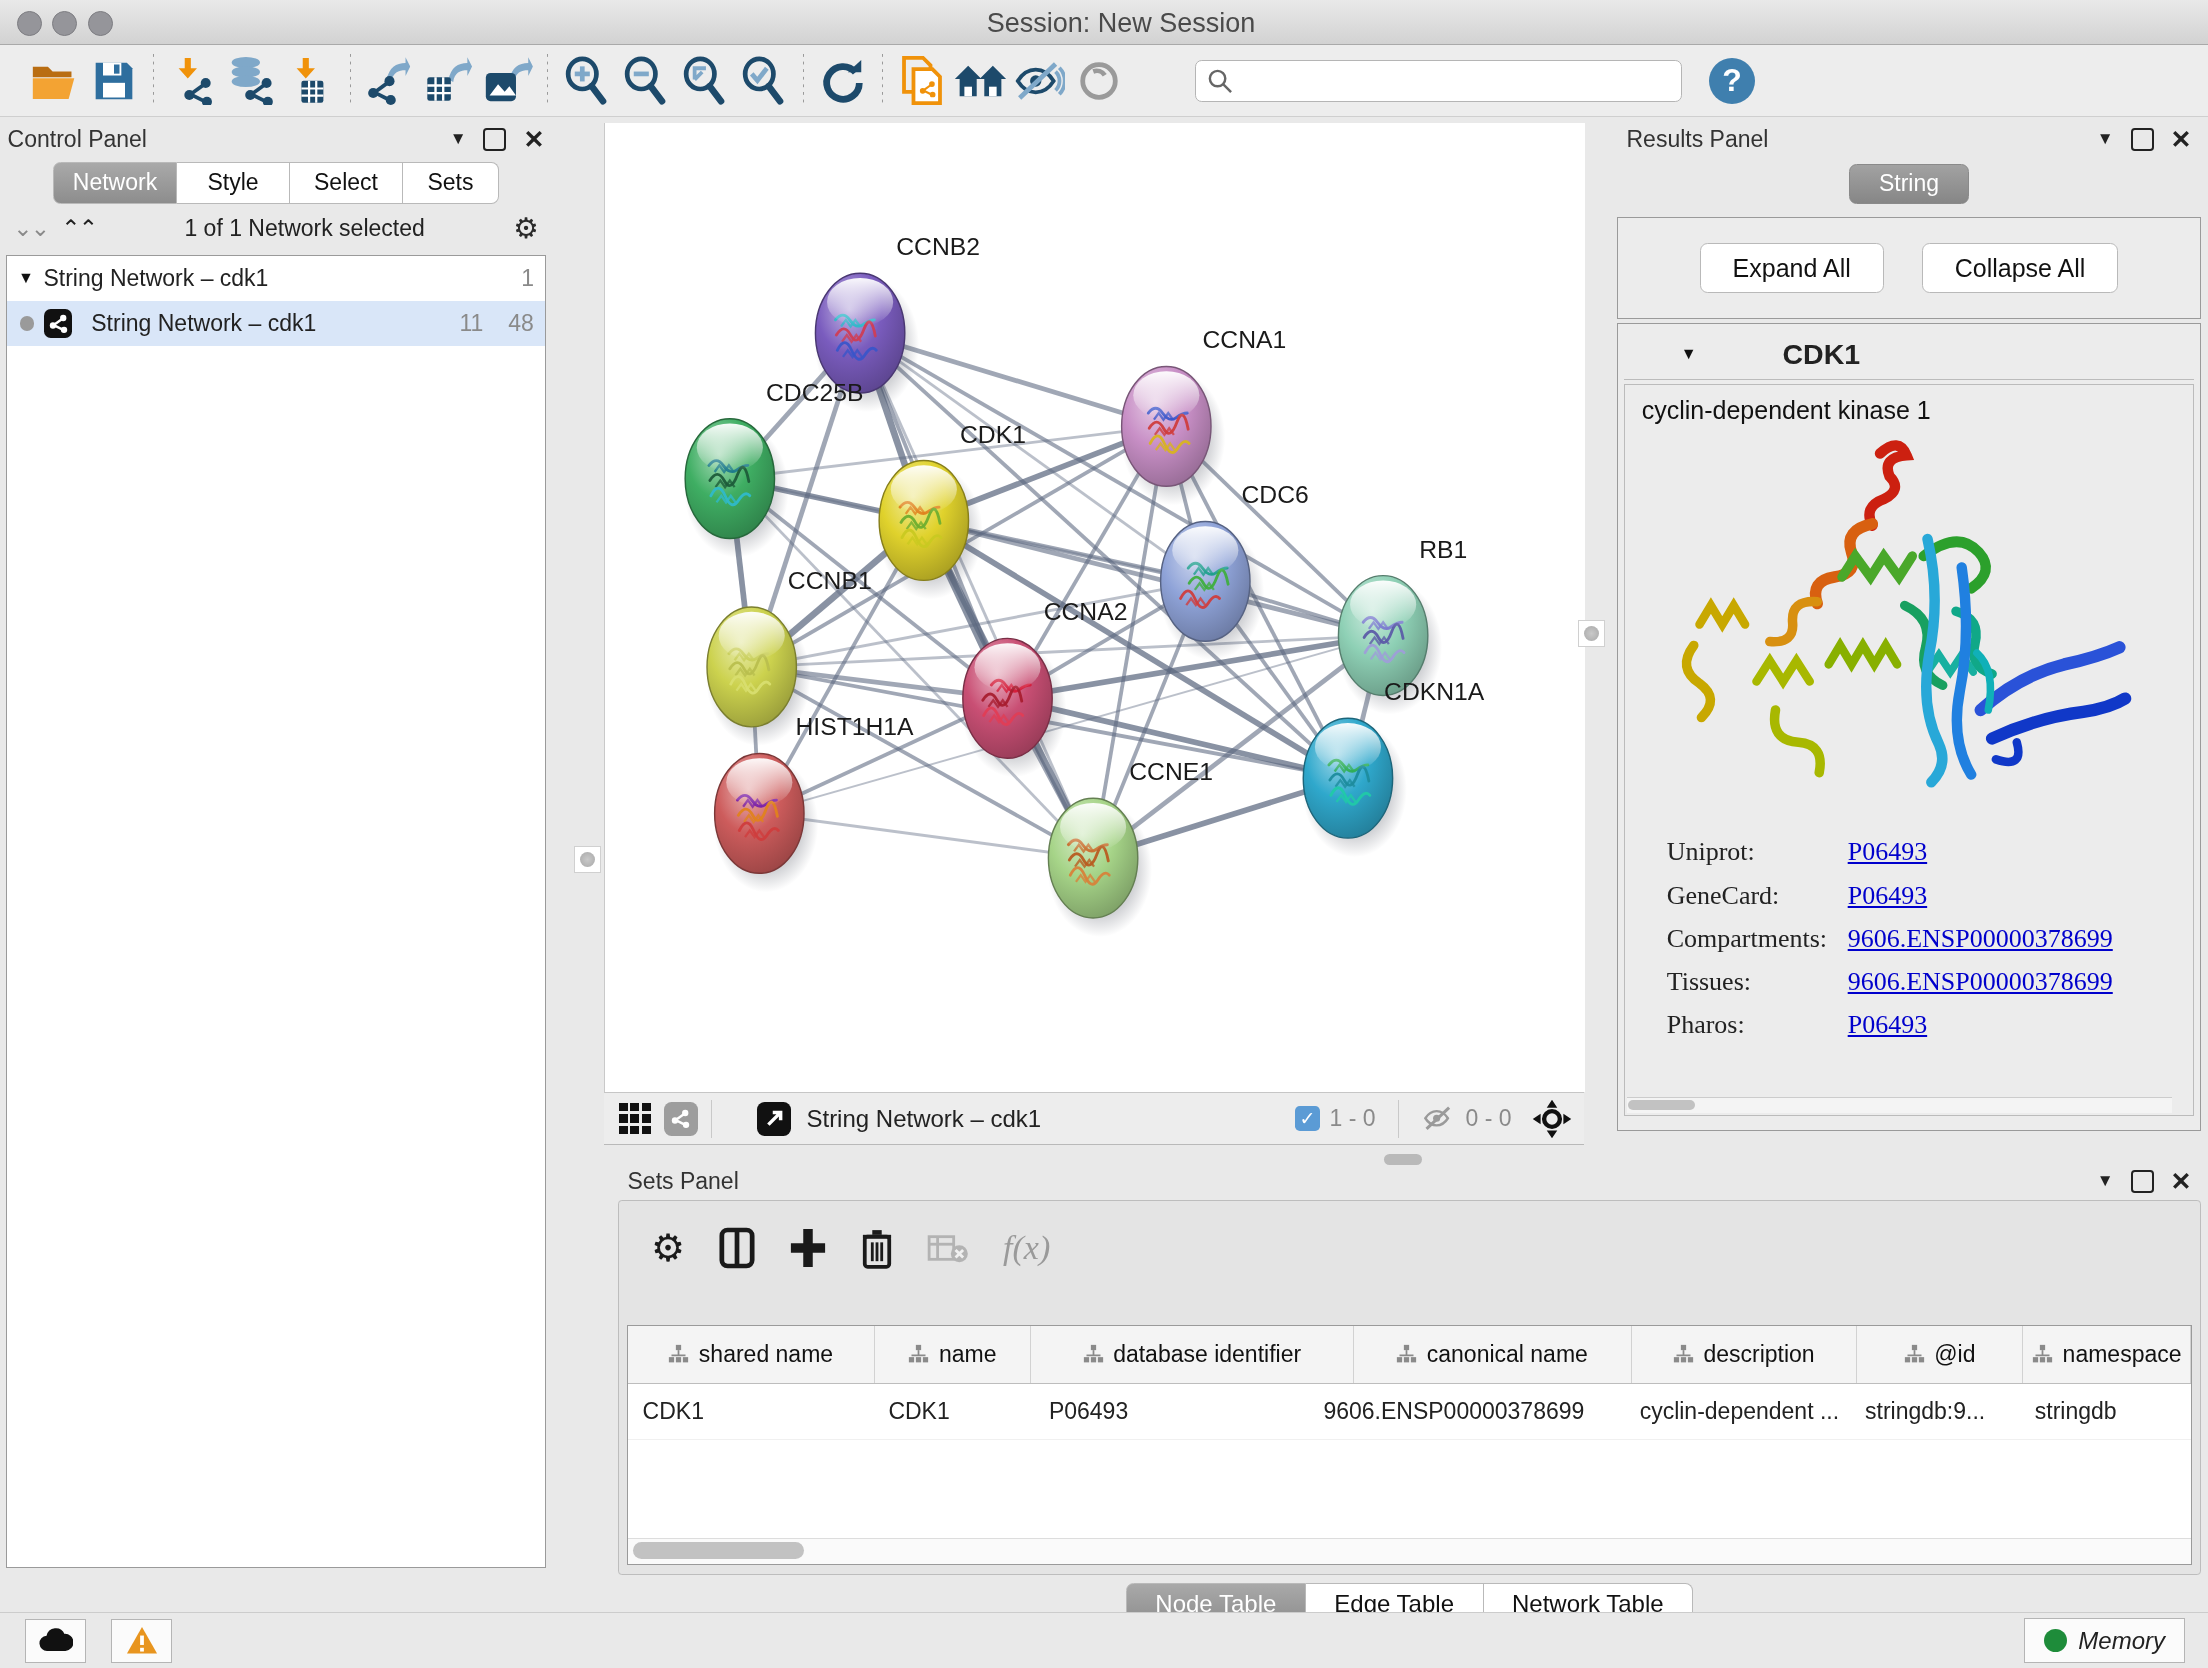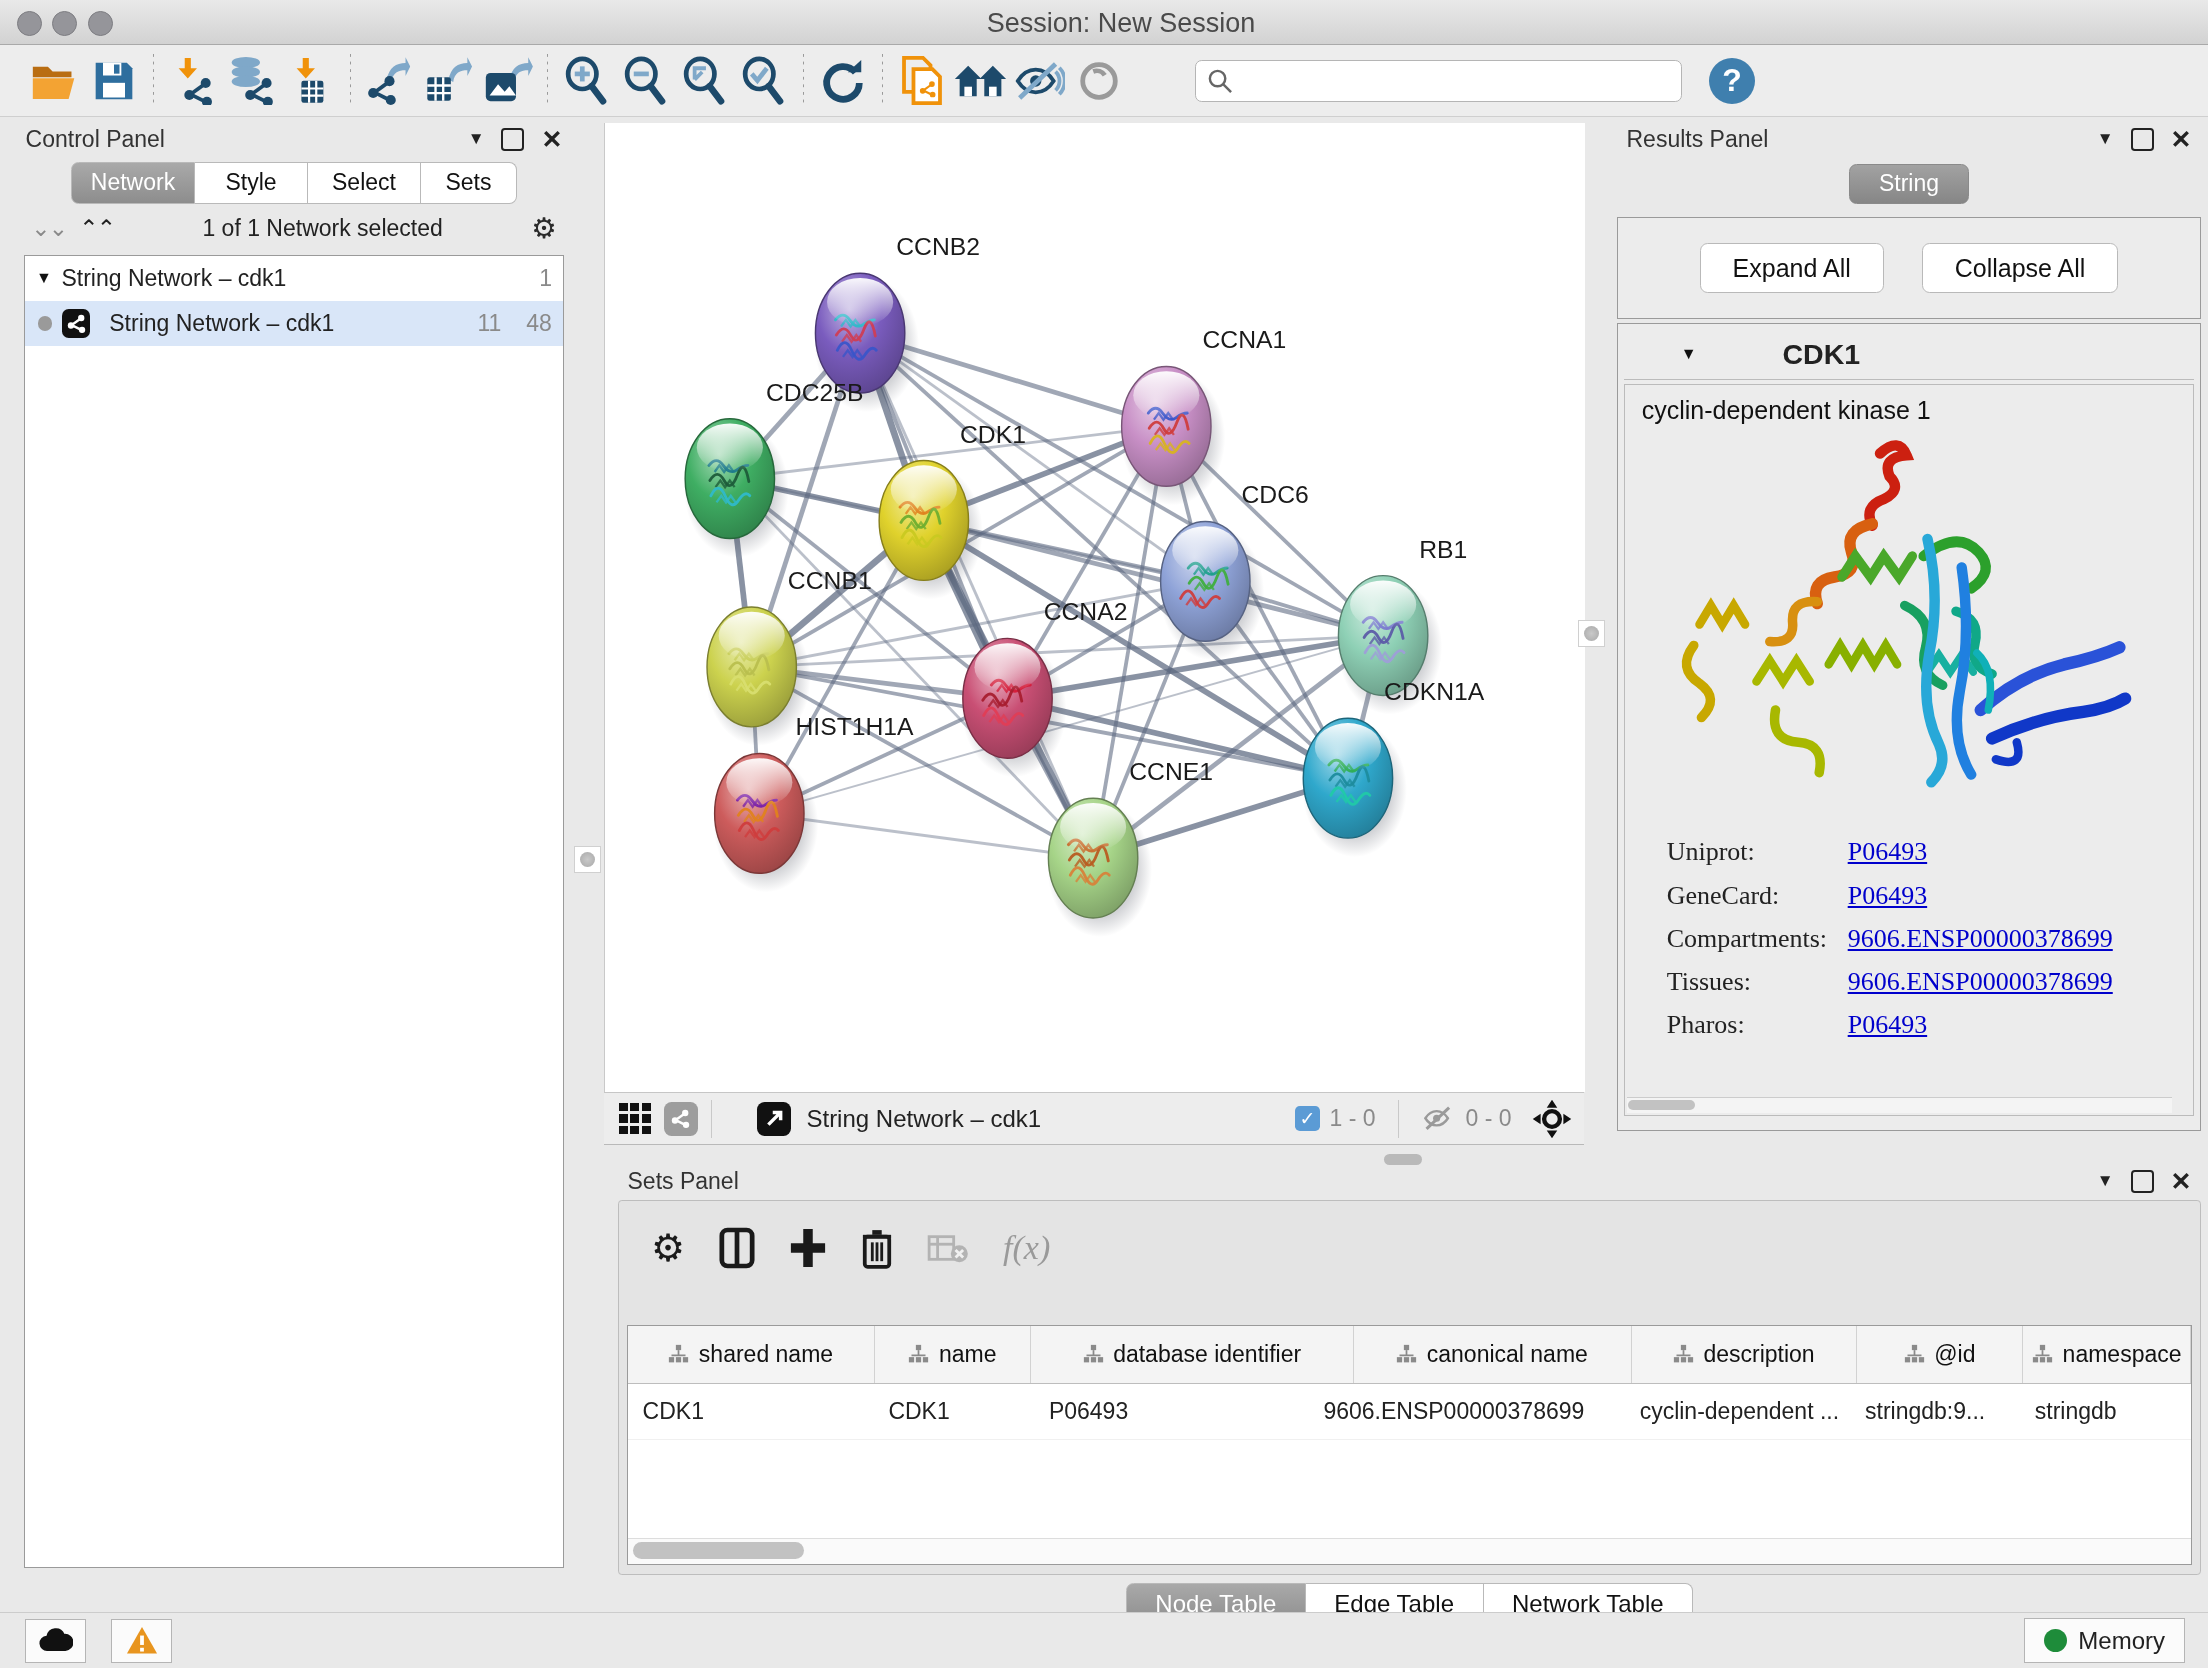--- a/index.html
+++ b/index.html
@@ -24,21 +24,21 @@
       font-family:"Liberation Sans",sans-serif;}
   .help-btn{margin-left:27px;width:46px;height:46px;border-radius:50%;background:#3f7fae;color:#fff;
       font-size:32px;font-weight:bold;display:flex;align-items:center;justify-content:center;flex:0 0 auto;}
   
   .panel-title{font-size:23px;color:#333;}
   .panel-ctrls{display:flex;align-items:center;gap:17px;color:#222;font-size:21px;}
   .pc-tri{font-size:17px;}
   .pc-box{width:19px;height:19px;border:2.9px solid #222;border-radius:3.8px;}
   .pc-x{font-weight:bold;font-size:25px;}
   
-  .control-panel{position:absolute;left:18px;top:122px;width:552px;height:1486px;}
+  .control-panel{position:absolute;left:0;top:122px;width:552px;height:1486px;}
   .cp-head{display:flex;justify-content:space-between;align-items:center;height:34px;padding:0 7.6px;}
   .seg-tabs{display:flex;justify-content:center;margin-top:5.7px;}
   .seg{padding:6.7px 0;width:112px;text-align:center;font-size:23px;background:#fff;
        border:1px solid #b9b9b9;border-left:none;color:#111;}
   .seg:first-child{border-left:1px solid #b9b9b9;border-radius:7.6px 0 0 7.6px;width:122px;}
   .seg:last-child{border-radius:0 7.6px 7.6px 0;width:95px;}
   .seg.sel{background:linear-gradient(#a9a9a9,#8d8d8d);color:#fff;}
   .cp-sub{display:flex;align-items:center;height:49px;padding:0 13.3px;font-size:23px;color:#222;}
   .chev{font-size:23px;letter-spacing:-1.9px;}
   .cp-sub .title-mid{flex:1;text-align:center;}
@@ -107,21 +107,21 @@
   .tp-hscroll{position:absolute;left:0;bottom:0;width:100%;height:25px;background:#fafafa;border-top:1px solid #ddd;}
   .tp-hscroll i{position:absolute;left:5.7px;top:3.8px;width:171px;height:17px;border-radius:8.6px;background:#c2c2c2;}
   .tp-tabs{display:flex;justify-content:center;margin-top:7.6px;}
   .tp-tabs .seg{width:auto;padding:6.7px 28.5px;font-size:24px;}
   
   .statusbar{position:absolute;left:0;bottom:0;width:100%;height:55px;background:#e9e9e9;
       border-top:1px solid #cccccc;display:flex;align-items:center;}
   .sb-btn{width:59px;height:42px;background:#fbfbfb;border:1.9px solid #b5b5b5;margin-left:25px;
       display:flex;align-items:center;justify-content:center;}
   .memory-btn{margin-left:auto;margin-right:23px;background:#fbfbfb;border:1px solid #b5b5b5;
-      display:flex;align-items:center;gap:11.4px;font-size:24px;padding:7.6px 19px;}
+      display:flex;align-items:center;gap:11.4px;font-size:24px;padding:7.6px 19px;font-style:italic;}
   .memdot{width:23px;height:23px;border-radius:50%;background:#1e8c3a;}
   svg{display:block;}
 </style>
 </head>
 <body>
 
 <svg width="0" height="0" style="position:absolute">
   <defs>
     <symbol id="sym-share" viewBox="0 0 48 48">
       <line x1="12" y1="28" x2="34" y2="12" stroke="currentColor" stroke-width="6"></line>

